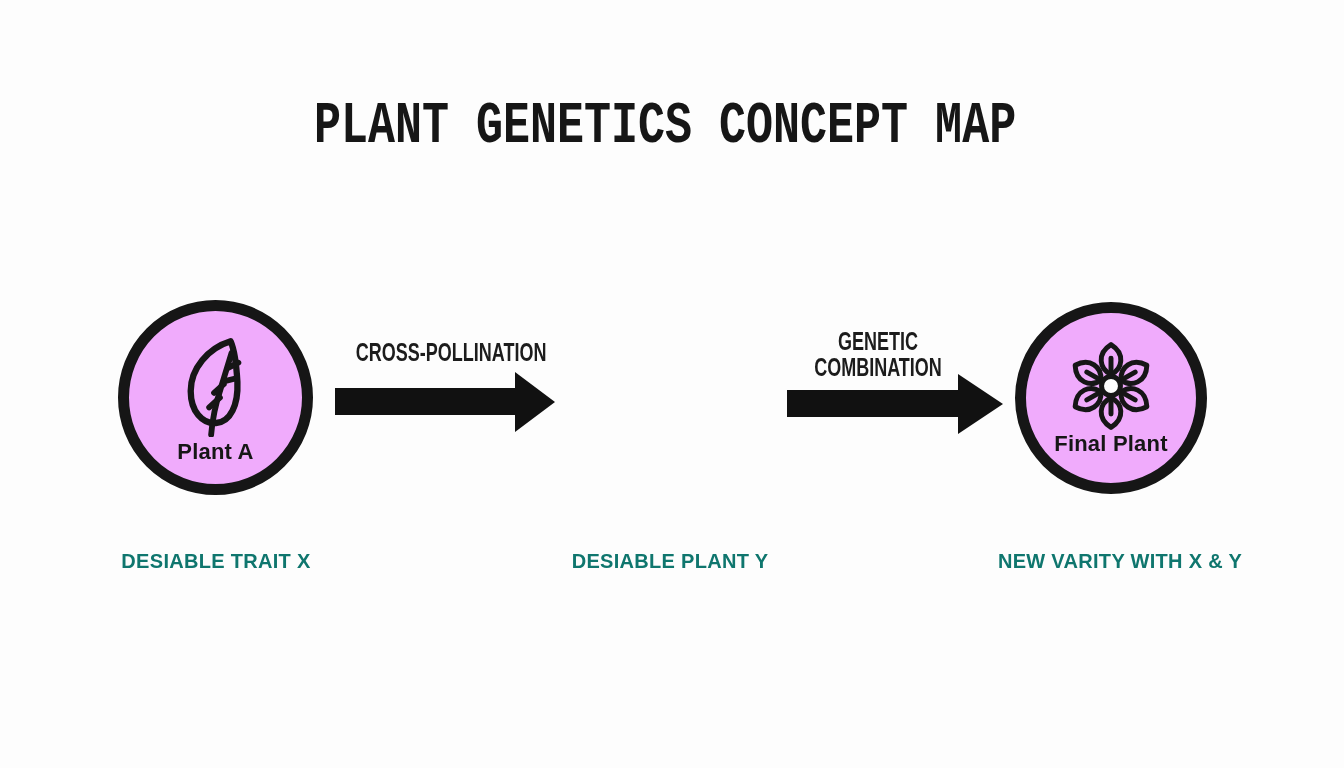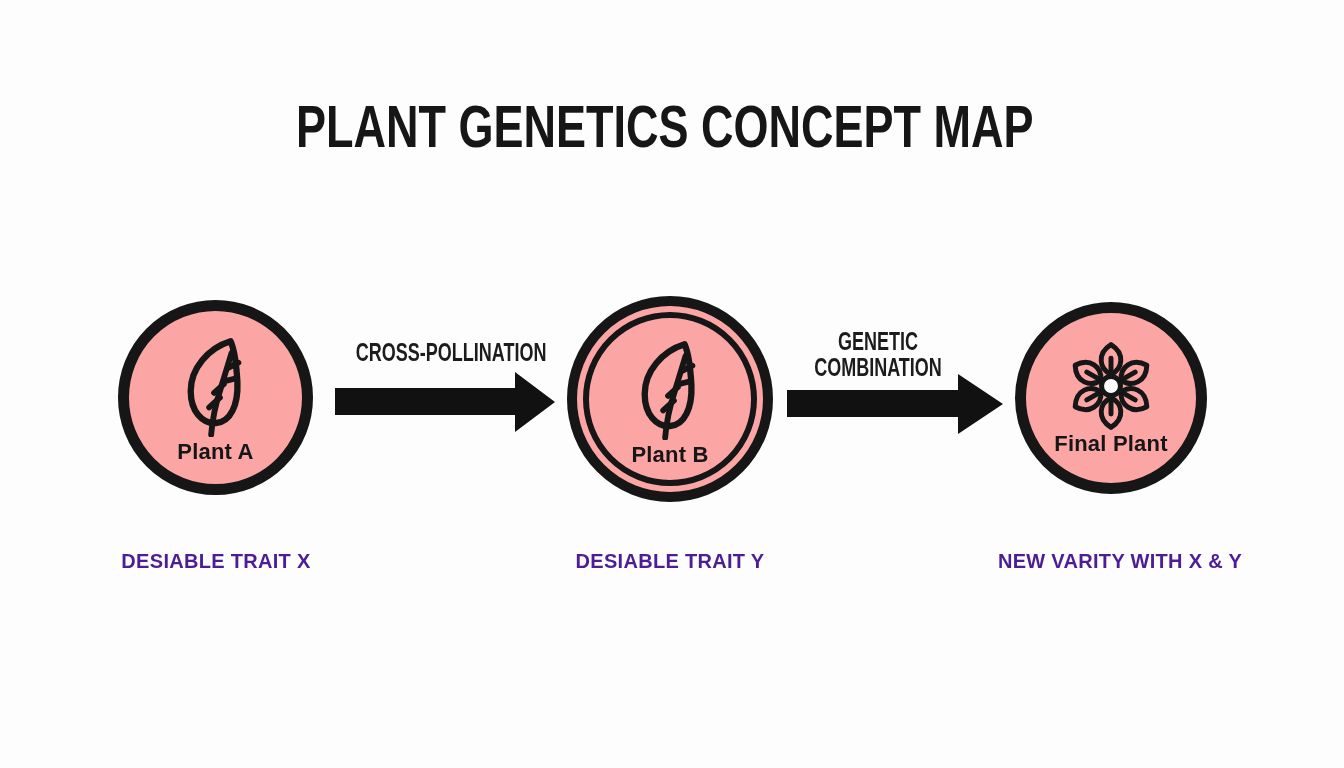--- a/index.html
+++ b/index.html
@@ -10,39 +10,40 @@
     color:#161616;
     overflow:hidden;
     position:relative;
   }
   .canvas{position:absolute;inset:0;}
 
   
   .title{
     position:absolute;left:0;top:92px;width:1330px;
     text-align:center;
+    font-family:Liberation Mono, monospace;
   }
   .title span{
     display:inline-block;
     font-size:60px;font-weight:bold;
     letter-spacing:0px;
     transform:scaleX(0.75);
     transform-origin:50% 50%;
     white-space:nowrap;
     color:#161616;
   }
 
   
   .node{
     position:absolute;border-radius:50%;
     border:11px solid #161616;
     box-sizing:border-box;
     display:flex;flex-direction:column;
     align-items:center;justify-content:center;
-    background:#fca5a5;
+    background:#f0abfc;
   }
   .node-a{left:118px;top:300px;width:195px;height:195px;}
   .node-b{left:567px;top:296px;width:206px;height:206px;border-width:10px;}
   .node-c{left:1015px;top:302px;width:192px;height:192px;}
   .ring-inner{
     position:absolute;inset:6px;border-radius:50%;
     border:6px solid #161616;
     pointer-events:none;
   }
   .node .iconbox{line-height:0;margin-top:6px;}
@@ -71,21 +72,21 @@
   .alabel-2{left:778px;top:328px;width:200px;}
   .arrow-1{left:335px;top:370px;}
   .arrow-2{left:787px;top:372px;}
 
   
   .caption{
     position:absolute;top:550px;width:320px;
     text-align:center;
     font-size:20px;font-weight:bold;
     letter-spacing:0.3px;
-    color:#4c1d95;
+    color:#0f766e;
     white-space:nowrap;
   }
   .caption-1{left:56px;}
   .caption-2{left:510px;}
   .caption-3{left:960px;text-align:center;}
 </style>
 </head>
 <body>
 
 <div class="canvas">
@@ -108,34 +109,20 @@
     <div class="nlabel">Plant A</div>
   </div>
 
   <div class="alabel alabel-1">CROSS-POLLINATION</div>
   <div class="arrow arrow-1">
     <svg width="222" height="66" viewBox="0 0 222 66">
       <polygon fill="#111111" points="0,18 180,18 180,2 220,32 180,62 180,45 0,45"></polygon>
     </svg>
   </div>
 
-  <div class="node node-b">
-    <div class="ring-inner"></div>
-    <div class="iconbox">
-      <svg width="72" height="100" viewBox="0 0 74 102">
-        <path class="stroke" stroke-width="6.5" d="M52 4 C29 11 11 32 11 55 C11 76 23 89 37 88 C52 87 60 69 59 46 C58 28 56 13 52 4 Z"></path>
-        <path class="stroke" stroke-width="6" d="M32 100 C33 88 36 70 42 52 C45 42 49 29 53 16"></path>
-        <path class="stroke" stroke-width="6" d="M41 62 L30 72"></path>
-        <path class="stroke" stroke-width="6" d="M45 48 L35 57"></path>
-        <path class="stroke" stroke-width="6" d="M46 45 L58 42"></path>
-        <path class="stroke" stroke-width="6" d="M50 31 L60 26"></path>
-      </svg>
-    </div>
-    <div class="nlabel">Plant B</div>
-  </div>
 
   <div class="alabel alabel-2">GENETIC COMBINATION</div>
   <div class="arrow arrow-2">
     <svg width="218" height="66" viewBox="0 0 218 66">
       <polygon fill="#111111" points="0,18 171,18 171,2 216,32 171,62 171,45 0,45"></polygon>
     </svg>
   </div>
 
   <div class="node node-c">
     <div class="iconbox">
@@ -166,16 +153,16 @@
             <line x1="0" y1="-18" x2="0" y2="-31"></line>
           </g>
           <circle cx="0" cy="0" r="10.5" fill="#fdfdfd"></circle>
         </g>
       </svg>
     </div>
     <div class="nlabel">Final Plant</div>
   </div>
 
   <div class="caption caption-1">DESIABLE TRAIT X</div>
-  <div class="caption caption-2">DESIABLE TRAIT Y</div>
+  <div class="caption caption-2">DESIABLE PLANT Y</div>
   <div class="caption caption-3">NEW VARITY WITH X &amp; Y</div>
 
 </div>
 
 </body></html>

